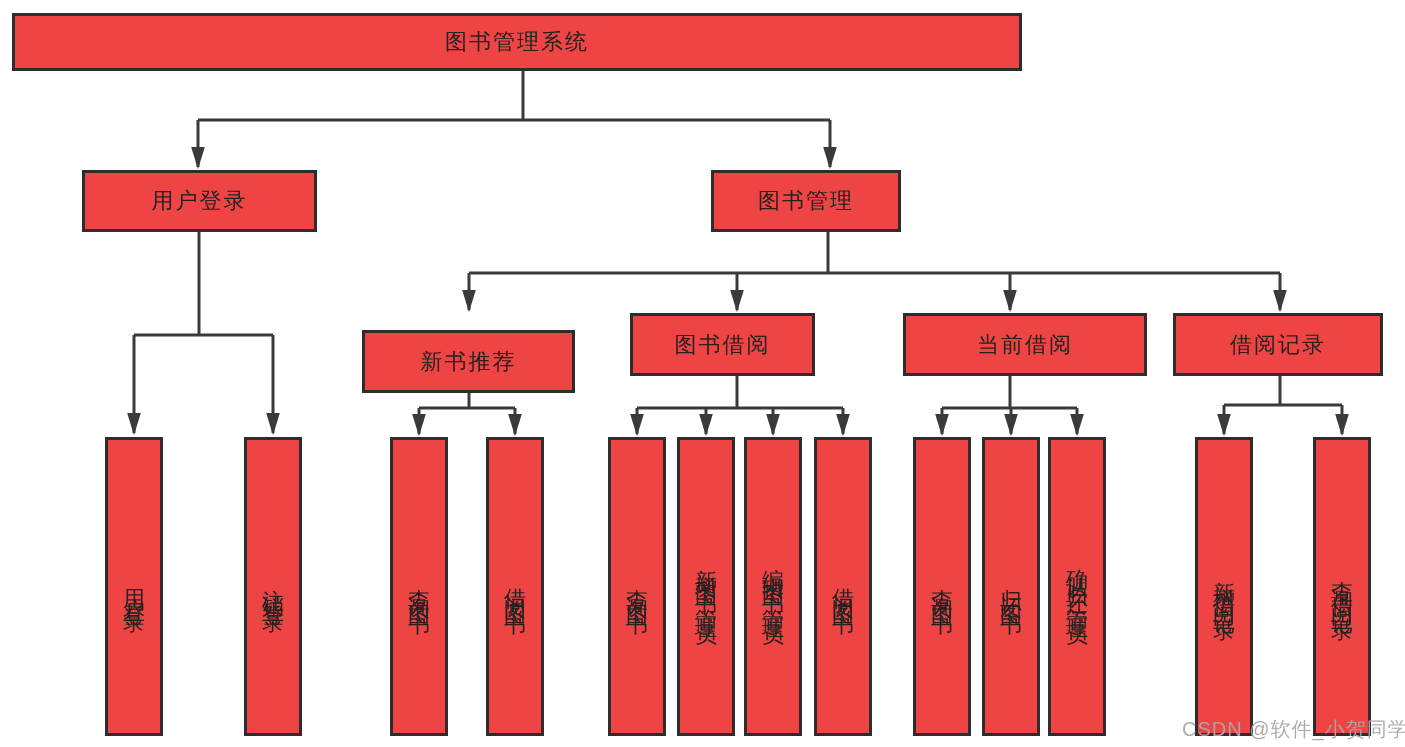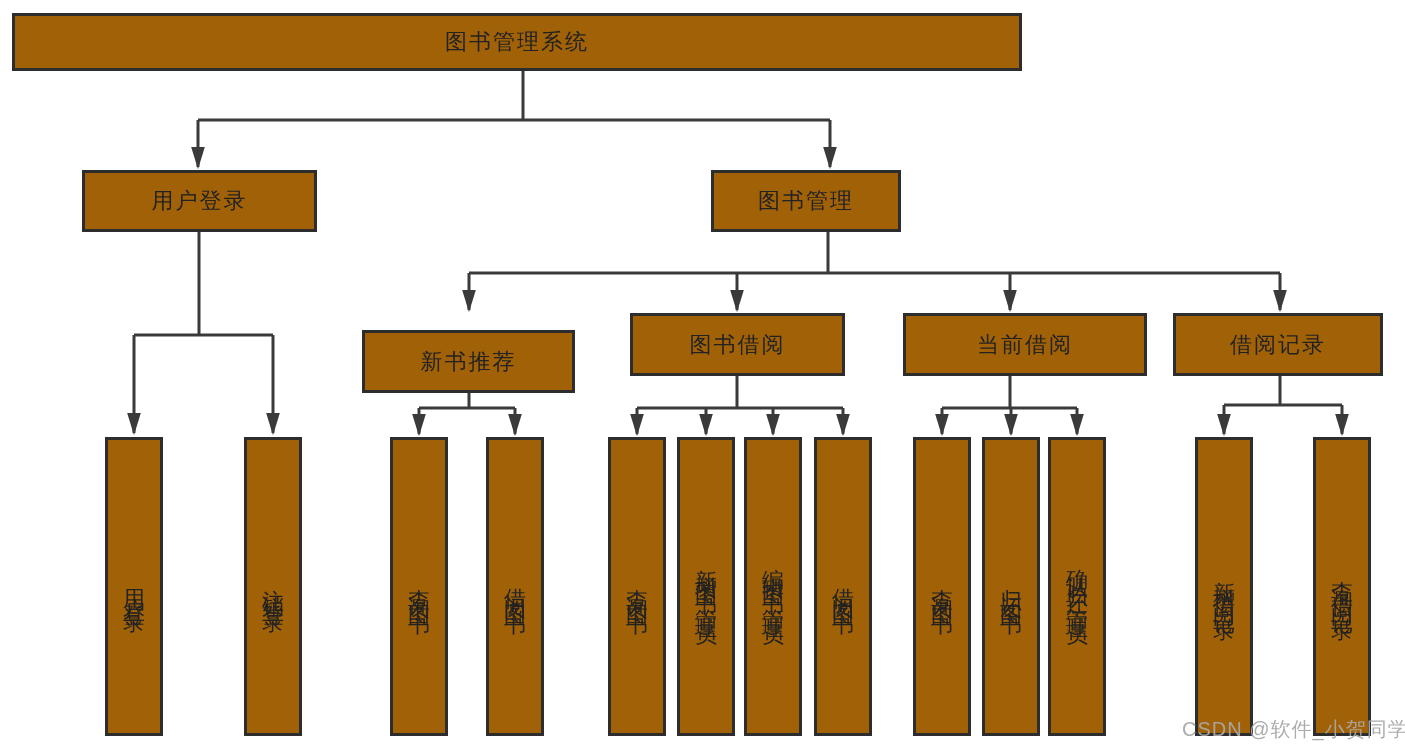--- a/index.html
+++ b/index.html
@@ -8,21 +8,21 @@
     width:1405px; height:747px;
     background:#ffffff;
     font-family:"Liberation Sans","DejaVu Sans",sans-serif;
     overflow:hidden;
   }
   svg.connectors { position:absolute; left:0; top:0; z-index:1; }
   .box {
     position:absolute;
     box-sizing:border-box;
     border:3px solid #2d2d2d;
-    background:#a16207;
+    background:#ef4444;
     display:flex; align-items:center; justify-content:center;
     color:#222222;
     z-index:2;
   }
   .lbl { font-size:22px; letter-spacing:2px; white-space:nowrap; }
   .leaf .lbl {
     writing-mode:vertical-rl;
     text-orientation:mixed;
     white-space:normal;
     font-size:22px;
@@ -94,21 +94,21 @@
   <div class="box" style="left:82px; top:170px; width:235px; height:62px;">
     <span class="lbl">用户登录</span>
   </div>
   <div class="box" style="left:711px; top:170px; width:190px; height:62px;">
     <span class="lbl">图书管理</span>
   </div>
 
   <div class="box" style="left:362px; top:330px; width:213px; height:63px;">
     <span class="lbl">新书推荐</span>
   </div>
-  <div class="box" style="left:630px; top:313px; width:215px; height:63px;">
+  <div class="box" style="left:630px; top:313px; width:185px; height:63px;">
     <span class="lbl">图书借阅</span>
   </div>
   <div class="box" style="left:903px; top:313px; width:244px; height:63px;">
     <span class="lbl">当前借阅</span>
   </div>
   <div class="box" style="left:1173px; top:313px; width:210px; height:63px;">
     <span class="lbl">借阅记录</span>
   </div>
 
   <div class="box leaf" style="left:105px; top:437px; width:58px; height:299px;">

